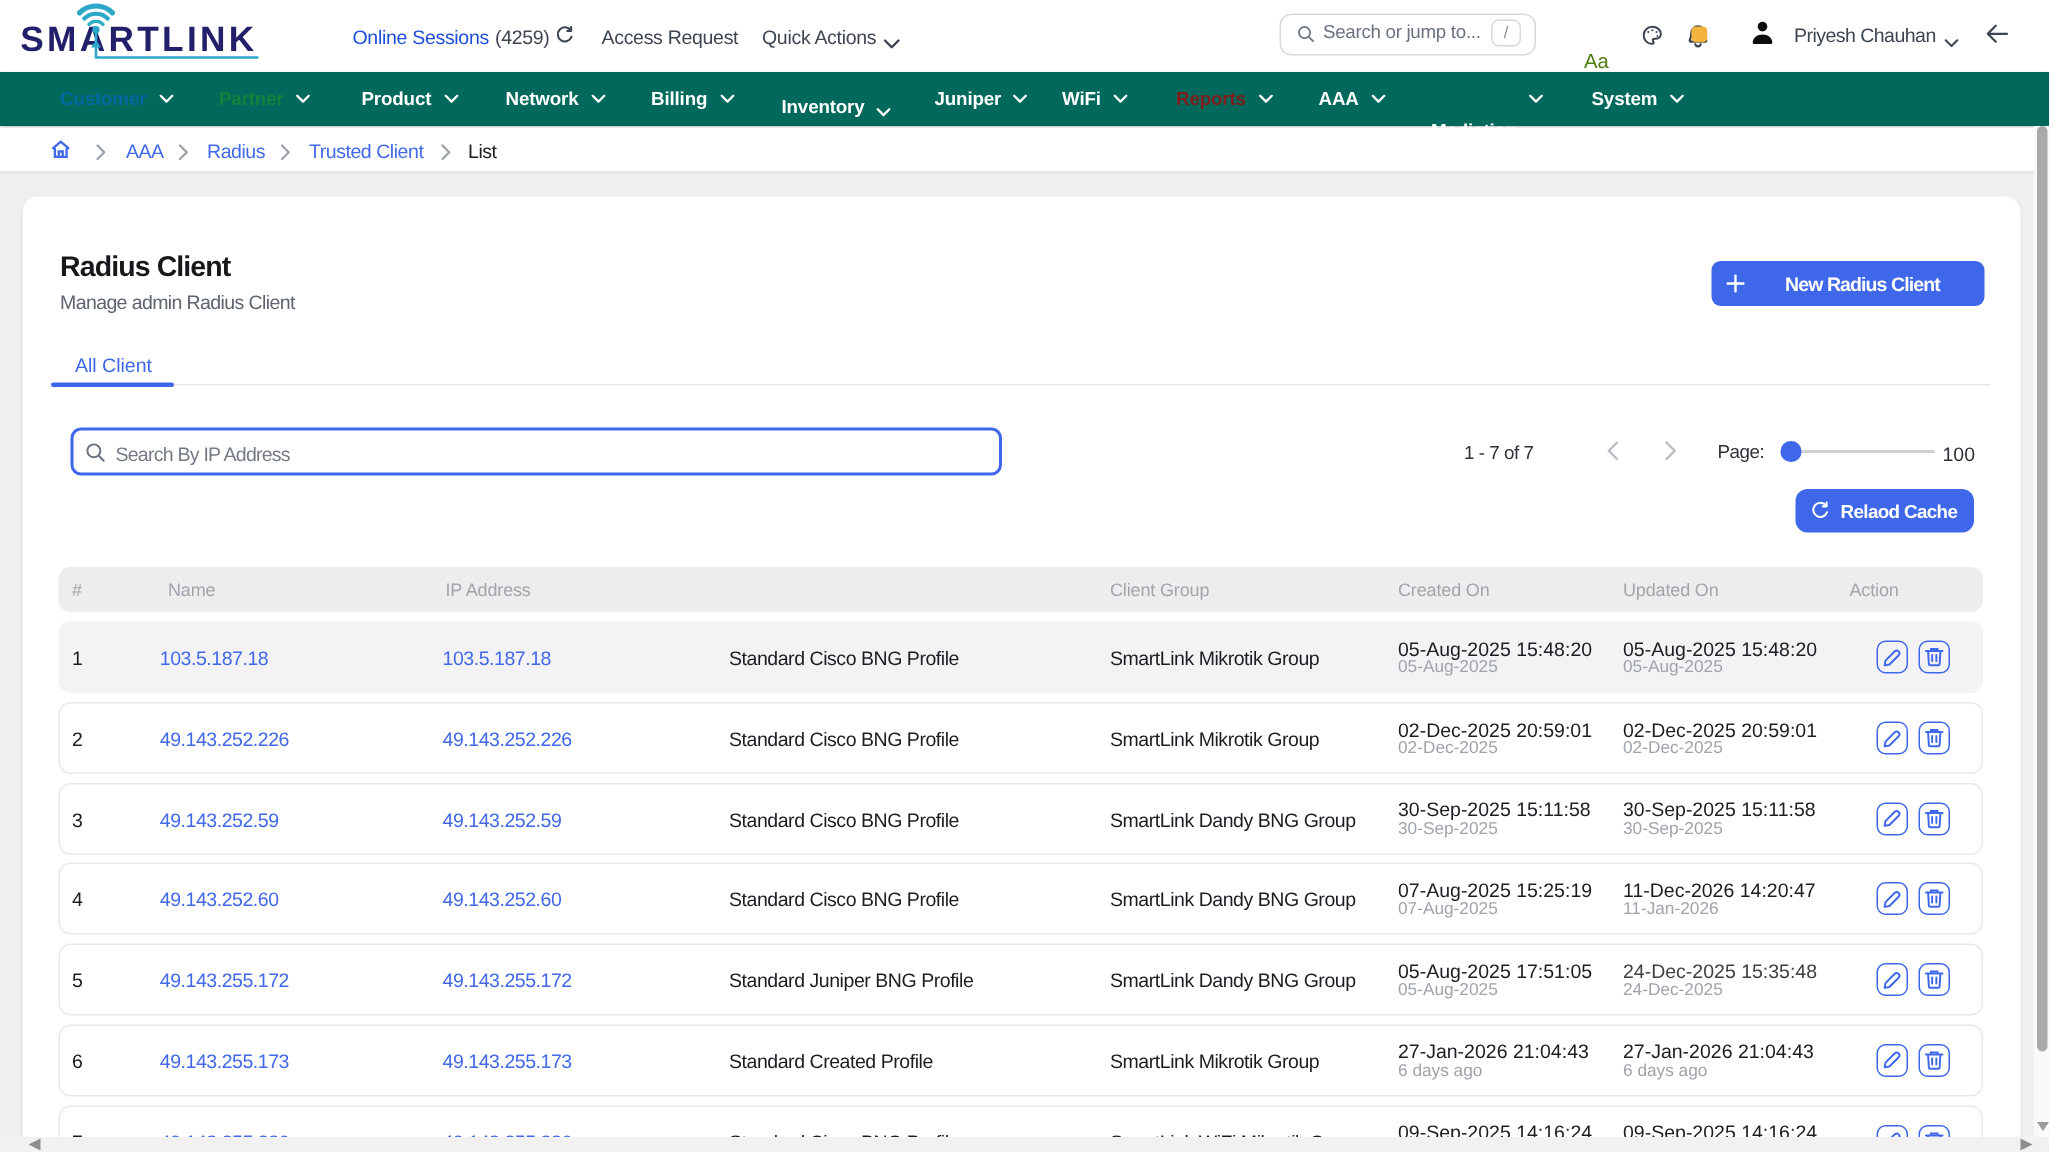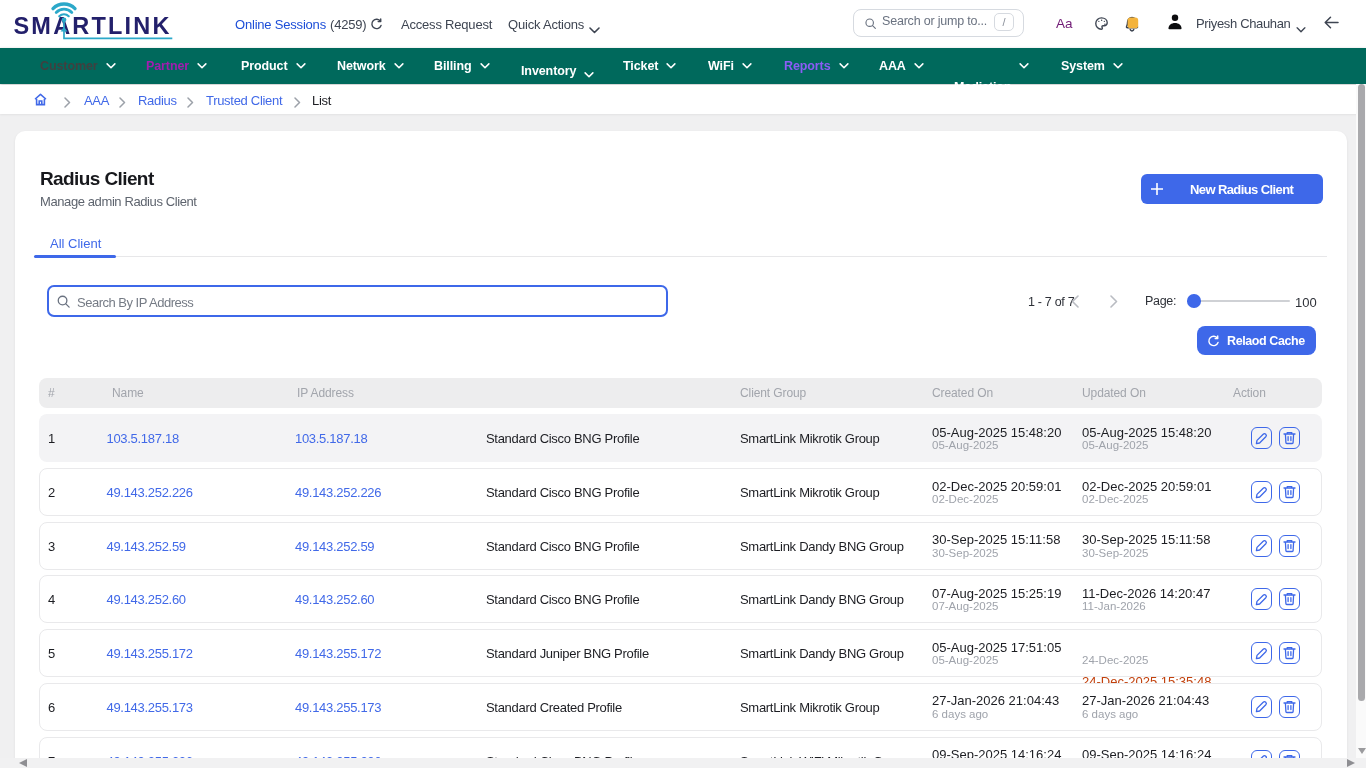--- a/index.html
+++ b/index.html
@@ -29,21 +29,21 @@
 <div class="abs" style="left:589px;top:20px;"><svg width="11" height="7" viewBox="0 0 11 7" fill="none">
       <path d="M1 1l4.5 4.5L10 1" stroke="#3E4552" stroke-width="1.6" stroke-linecap="round" stroke-linejoin="round"></path>
     </svg></div>
 <div class="abs" style="left:853px;top:9px;width:171px;height:28px;border:1px solid #D6DAE0;border-radius:8px;background:#fff;"></div>
 <div class="abs" style="left:864px;top:16px;"><svg width="13" height="13" viewBox="0 0 16 16" fill="none">
       <circle cx="7" cy="7" r="4.6" stroke="#6A7280" stroke-width="1.4"></circle>
       <path d="M10.5 10.5L14 14" stroke="#6A7280" stroke-width="1.4" stroke-linecap="round"></path>
     </svg></div>
 <div class="abs" style="left:882px;top:14px;font-size:12.5px;letter-spacing:-0.2px;color:#6A7280;">Search or jump to...</div>
 <div class="abs" style="left:994px;top:13px;width:20px;height:18px;border:1px solid #D6DAE0;border-radius:5px;color:#8A909A;font-size:11px;text-align:center;line-height:16px;">/</div>
-<div class="abs" style="left:1056px;top:16px;font-size:13.5px;color:#701a75;">Aa</div>
+<div class="abs" style="left:1056px;top:33px;font-size:13.5px;color:#4d7c0f;">Aa</div>
 <svg class="abs" style="left:1095px;top:17px;" width="13" height="12.5" viewBox="0 0 20 19" fill="none">
 <path d="M10 1.2c5 0 8.8 3.2 8.8 7.6 0 2.8-2.2 4.6-4.6 4.6h-2c-.9 0-1.6.7-1.6 1.5 0 .4.1.7.3 1 .3.4.5.8.5 1.2 0 .9-.8 1.6-1.7 1.6-4.9 0-8.5-3.9-8.5-8.7C1.2 4.9 5.1 1.2 10 1.2z" stroke="#3E4552" stroke-width="2.1"></path>
 <circle cx="10.2" cy="4.8" r="1.1" fill="#3E4552"></circle>
     <circle cx="14.4" cy="6.6" r="1.1" fill="#3E4552"></circle>
 <circle cx="5.9" cy="6.6" r="1.1" fill="#3E4552"></circle>
     <circle cx="15.3" cy="11" r="1.1" fill="#3E4552"></circle>
 </svg>
 <svg class="abs" style="left:1124px;top:16px;" width="16" height="16" viewBox="0 0 16 16" fill="none">
 <path d="M8 1.6a4.4 4.4 0 0 0-4.4 4.4c0 2.2-.5 3.6-1 4.5-.3.6.1 1.3.8 1.3h9.2c.7 0 1.1-.7.8-1.3-.5-.9-1-2.3-1-4.5A4.4 4.4 0 0 0 8 1.6z" stroke="#39414E" stroke-width="1.5"></path>
 <path d="M6.2 13.6a1.9 1.9 0 0 0 3.6 0" stroke="#39414E" stroke-width="1.5" stroke-linecap="round"></path>
@@ -55,27 +55,27 @@
 </svg>
 <div class="abs" style="left:1196px;top:15.5px;font-size:13px;letter-spacing:-0.35px;color:#3E4552;">Priyesh Chauhan</div>
 <div class="abs" style="left:1296px;top:19px;"><svg width="10" height="6" viewBox="0 0 11 7" fill="none">
       <path d="M1 1l4.5 4.5L10 1" stroke="#3E4552" stroke-width="1.6" stroke-linecap="round" stroke-linejoin="round"></path>
     </svg></div>
 <svg class="abs" style="left:1324px;top:16px;" width="15" height="13" viewBox="0 0 15 13" fill="none">
 <path d="M14 6.5H1.5M6.5 1.2L1.2 6.5l5.3 5.3" stroke="#3E4552" stroke-width="1.5" stroke-linecap="round" stroke-linejoin="round"></path>
 </svg>
 <div class="abs" style="left:0;top:48px;width:1366px;height:36px;background:#00695C;box-shadow:0 1px 3px rgba(0,0,0,0.25);"></div>
 <div class="abs" style="left:40px;top:54px;height:24px;display:inline-flex;align-items:center;gap:8px;">
-    <span style="font-size:12.5px;font-weight:bold;color:#404040;letter-spacing:-0.1px;">Customer</span>
+    <span style="font-size:12.5px;font-weight:bold;color:#0369a1;letter-spacing:-0.1px;">Customer</span>
     <svg width="10" height="6" viewBox="0 0 11 7" fill="none">
       <path d="M1 1l4.5 4.5L10 1" stroke="#fff" stroke-width="1.8" stroke-linecap="round" stroke-linejoin="round"></path>
     </svg>
   </div>
 <div class="abs" style="left:146px;top:54px;height:24px;display:inline-flex;align-items:center;gap:8px;">
-    <span style="font-size:12.5px;font-weight:bold;color:#a21caf;letter-spacing:-0.1px;">Partner</span>
+    <span style="font-size:12.5px;font-weight:bold;color:#15803d;letter-spacing:-0.1px;">Partner</span>
     <svg width="10" height="6" viewBox="0 0 11 7" fill="none">
       <path d="M1 1l4.5 4.5L10 1" stroke="#fff" stroke-width="1.8" stroke-linecap="round" stroke-linejoin="round"></path>
     </svg>
   </div>
 <div class="abs" style="left:241px;top:54px;height:24px;display:inline-flex;align-items:center;gap:8px;">
     <span style="font-size:12.5px;font-weight:bold;color:#fff;letter-spacing:-0.1px;">Product</span>
     <svg width="10" height="6" viewBox="0 0 11 7" fill="none">
       <path d="M1 1l4.5 4.5L10 1" stroke="#fff" stroke-width="1.8" stroke-linecap="round" stroke-linejoin="round"></path>
     </svg>
   </div>
@@ -91,33 +91,33 @@
       <path d="M1 1l4.5 4.5L10 1" stroke="#fff" stroke-width="1.8" stroke-linecap="round" stroke-linejoin="round"></path>
     </svg>
   </div>
 <div class="abs" style="left:521px;top:54px;height:24px;display:inline-flex;align-items:flex-end;gap:8px;">
     <span style="font-size:12.5px;font-weight:bold;color:#fff;letter-spacing:-0.1px;">Inventory</span>
     <svg width="10" height="6" viewBox="0 0 11 7" fill="none">
       <path d="M1 1l4.5 4.5L10 1" stroke="#fff" stroke-width="1.8" stroke-linecap="round" stroke-linejoin="round"></path>
     </svg>
   </div>
 <div class="abs" style="left:623px;top:54px;height:24px;display:inline-flex;align-items:center;gap:8px;">
-    <span style="font-size:12.5px;font-weight:bold;color:#fff;letter-spacing:-0.1px;">Ticket</span>
+    <span style="font-size:12.5px;font-weight:bold;color:#fff;letter-spacing:-0.1px;">Juniper</span>
     <svg width="10" height="6" viewBox="0 0 11 7" fill="none">
       <path d="M1 1l4.5 4.5L10 1" stroke="#fff" stroke-width="1.8" stroke-linecap="round" stroke-linejoin="round"></path>
     </svg>
   </div>
 <div class="abs" style="left:708px;top:54px;height:24px;display:inline-flex;align-items:center;gap:8px;">
     <span style="font-size:12.5px;font-weight:bold;color:#fff;letter-spacing:-0.1px;">WiFi</span>
     <svg width="10" height="6" viewBox="0 0 11 7" fill="none">
       <path d="M1 1l4.5 4.5L10 1" stroke="#fff" stroke-width="1.8" stroke-linecap="round" stroke-linejoin="round"></path>
     </svg>
   </div>
 <div class="abs" style="left:784px;top:54px;height:24px;display:inline-flex;align-items:center;gap:8px;">
-    <span style="font-size:12.5px;font-weight:bold;color:#8b5cf6;letter-spacing:-0.1px;">Reports</span>
+    <span style="font-size:12.5px;font-weight:bold;color:#7f1d1d;letter-spacing:-0.1px;">Reports</span>
     <svg width="10" height="6" viewBox="0 0 11 7" fill="none">
       <path d="M1 1l4.5 4.5L10 1" stroke="#fff" stroke-width="1.8" stroke-linecap="round" stroke-linejoin="round"></path>
     </svg>
   </div>
 <div class="abs" style="left:879px;top:54px;height:24px;display:inline-flex;align-items:center;gap:8px;">
     <span style="font-size:12.5px;font-weight:bold;color:#fff;letter-spacing:-0.1px;">AAA</span>
     <svg width="10" height="6" viewBox="0 0 11 7" fill="none">
       <path d="M1 1l4.5 4.5L10 1" stroke="#fff" stroke-width="1.8" stroke-linecap="round" stroke-linejoin="round"></path>
     </svg>
   </div>
@@ -165,21 +165,21 @@
 <div class="abs" style="left:1190px;top:182px;font-size:13px;font-weight:bold;letter-spacing:-0.6px;color:#fff;">New Radius Client</div>
 <div class="abs" style="left:50px;top:236px;font-size:13px;color:#3E68E9;font-weight:500;">All Client</div>
 <div class="abs" style="left:34px;top:256px;width:1293px;height:1px;background:#E7E7E9;"></div>
 <div class="abs" style="left:34px;top:255px;width:82px;height:3px;background:#3E68E9;border-radius:2px;"></div>
 <div class="abs" style="left:47px;top:285px;width:621px;height:32px;border:2px solid #3E68E9;border-radius:7px;background:#fff;"></div>
 <div class="abs" style="left:56px;top:294px;"><svg width="15" height="15" viewBox="0 0 16 16" fill="none">
       <circle cx="7" cy="7" r="4.6" stroke="#6A7280" stroke-width="1.4"></circle>
       <path d="M10.5 10.5L14 14" stroke="#6A7280" stroke-width="1.4" stroke-linecap="round"></path>
     </svg></div>
 <div class="abs" style="left:77px;top:295px;font-size:13px;letter-spacing:-0.5px;color:#757B85;">Search By IP Address</div>
-<div class="abs" style="left:1028px;top:294.5px;font-size:12.5px;letter-spacing:-0.3px;color:#2E3138;">1 - 7 of 7</div>
+<div class="abs" style="left:976px;top:294.5px;font-size:12.5px;letter-spacing:-0.3px;color:#2E3138;">1 - 7 of 7</div>
 <div class="abs" style="left:1071px;top:294px;"><svg width="8" height="13" viewBox="0 0 8 13" fill="none">
       <path d="M7 1L1.5 6.5 7 12" stroke="#B9BCC2" stroke-width="1.6" stroke-linecap="round" stroke-linejoin="round"></path>
     </svg></div>
 <div class="abs" style="left:1110px;top:294px;"><svg width="8" height="13" viewBox="0 0 8 13" fill="none">
       <path d="M1 1l5.5 5.5L1 12" stroke="#B9BCC2" stroke-width="1.6" stroke-linecap="round" stroke-linejoin="round"></path>
     </svg></div>
 <div class="abs" style="left:1145px;top:294px;font-size:12.5px;letter-spacing:-0.3px;color:#2E3138;">Page:</div>
 <div class="abs" style="left:1200px;top:299.5px;width:90px;height:2px;background:#CFD1D5;border-radius:1px;"></div>
 <div class="abs" style="left:1187px;top:294px;width:13.5px;height:13.5px;background:#3E68E9;border-radius:50%;"></div>
 <div class="abs" style="left:1295px;top:294.5px;font-size:13px;color:#2E3138;">100</div>
@@ -283,21 +283,21 @@
     <path d="M5.1 5.6v4M7.9 5.6v4" stroke="#3E68E9" stroke-width="1.3" stroke-linecap="round"></path>
   </svg>
 <div class="abs" style="left:39px;top:629.1px;width:1283px;height:48px;background:#fff;border:1px solid #E9E9EB;border-radius:8px;"></div>
 <div class="abs" style="left:48px;top:646.1px;font-size:13px;color:#1C1D22;">5</div>
 <div class="abs" style="left:106.5px;top:646.1px;font-size:13px;letter-spacing:-0.3px;color:#4169E8;">49.143.255.172</div>
 <div class="abs" style="left:295px;top:646.1px;font-size:13px;letter-spacing:-0.3px;color:#4169E8;">49.143.255.172</div>
 <div class="abs" style="left:486px;top:646.1px;font-size:13px;letter-spacing:-0.3px;color:#1C1D22;">Standard Juniper BNG Profile</div>
 <div class="abs" style="left:740px;top:646.1px;font-size:13px;letter-spacing:-0.3px;color:#1C1D22;">SmartLink Dandy BNG Group</div>
 <div class="abs" style="left:932px;top:639.6px;font-size:13px;color:#1C1D22;">05-Aug-2025 17:51:05</div>
 <div class="abs" style="left:932px;top:654.1px;font-size:11.5px;color:#9FA3AB;">05-Aug-2025</div>
-<div class="abs" style="left:1082px;top:639.6px;font-size:13px;color:#c2410c;margin-top:34px;">24-Dec-2025 15:35:48</div>
+<div class="abs" style="left:1082px;top:639.6px;font-size:13px;color:#404040;">24-Dec-2025 15:35:48</div>
 <div class="abs" style="left:1082px;top:654.1px;font-size:11.5px;color:#9FA3AB;">24-Dec-2025</div>
 <div class="abs" style="left:1251px;top:642.1px;width:21px;height:22px;border:1.4px solid #3E68E9;border-radius:6px;"></div>
 <svg class="abs" style="left:1255px;top:646.6px;" width="13" height="13" viewBox="0 0 13 13" fill="none">
     <path d="M8.2 2.2a1.84 1.84 0 0 1 2.6 2.6L4.6 11l-3.2.6L2 8.4z" stroke="#3E68E9" stroke-width="1.3" stroke-linejoin="round"></path>
   </svg>
 <div class="abs" style="left:1279px;top:642.1px;width:21px;height:22px;border:1.4px solid #3E68E9;border-radius:6px;"></div>
 <svg class="abs" style="left:1283px;top:646.1px;" width="13" height="14" viewBox="0 0 13 14" fill="none">
     <path d="M1 3h11" stroke="#3E68E9" stroke-width="1.3" stroke-linecap="round"></path>
     <path d="M4.3 3V1.6h4.4V3" stroke="#3E68E9" stroke-width="1.3"></path>
     <path d="M2.4 3l.5 8.6c0 .5.4.9.9.9h5.4c.5 0 .9-.4.9-.9L10.6 3" stroke="#3E68E9" stroke-width="1.3"></path>

